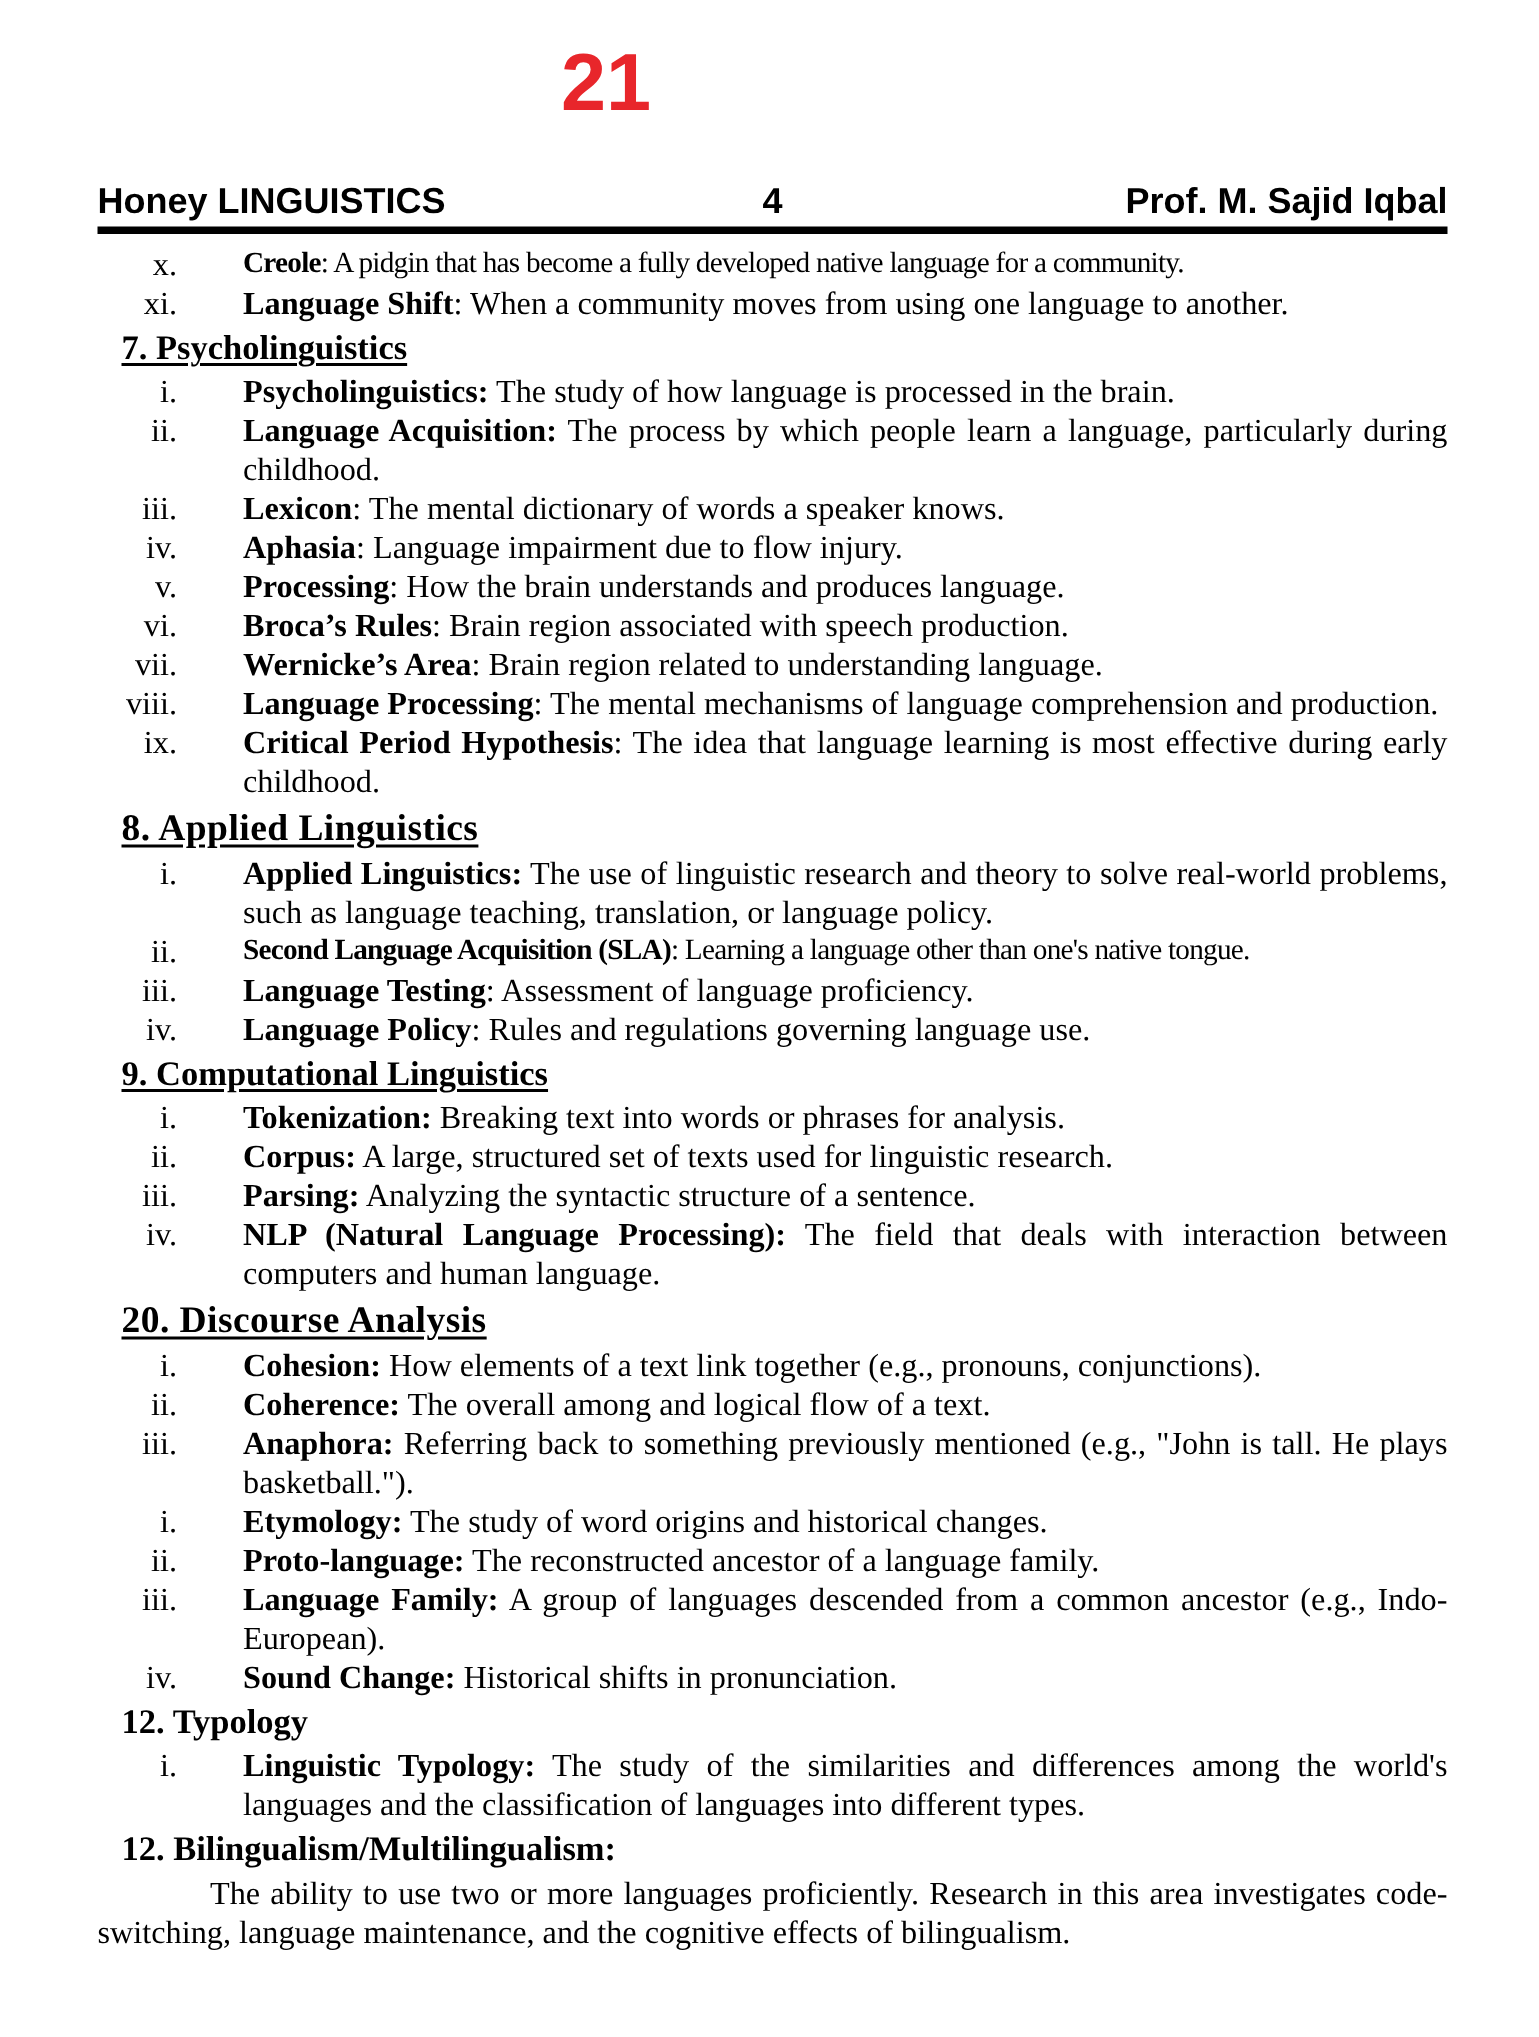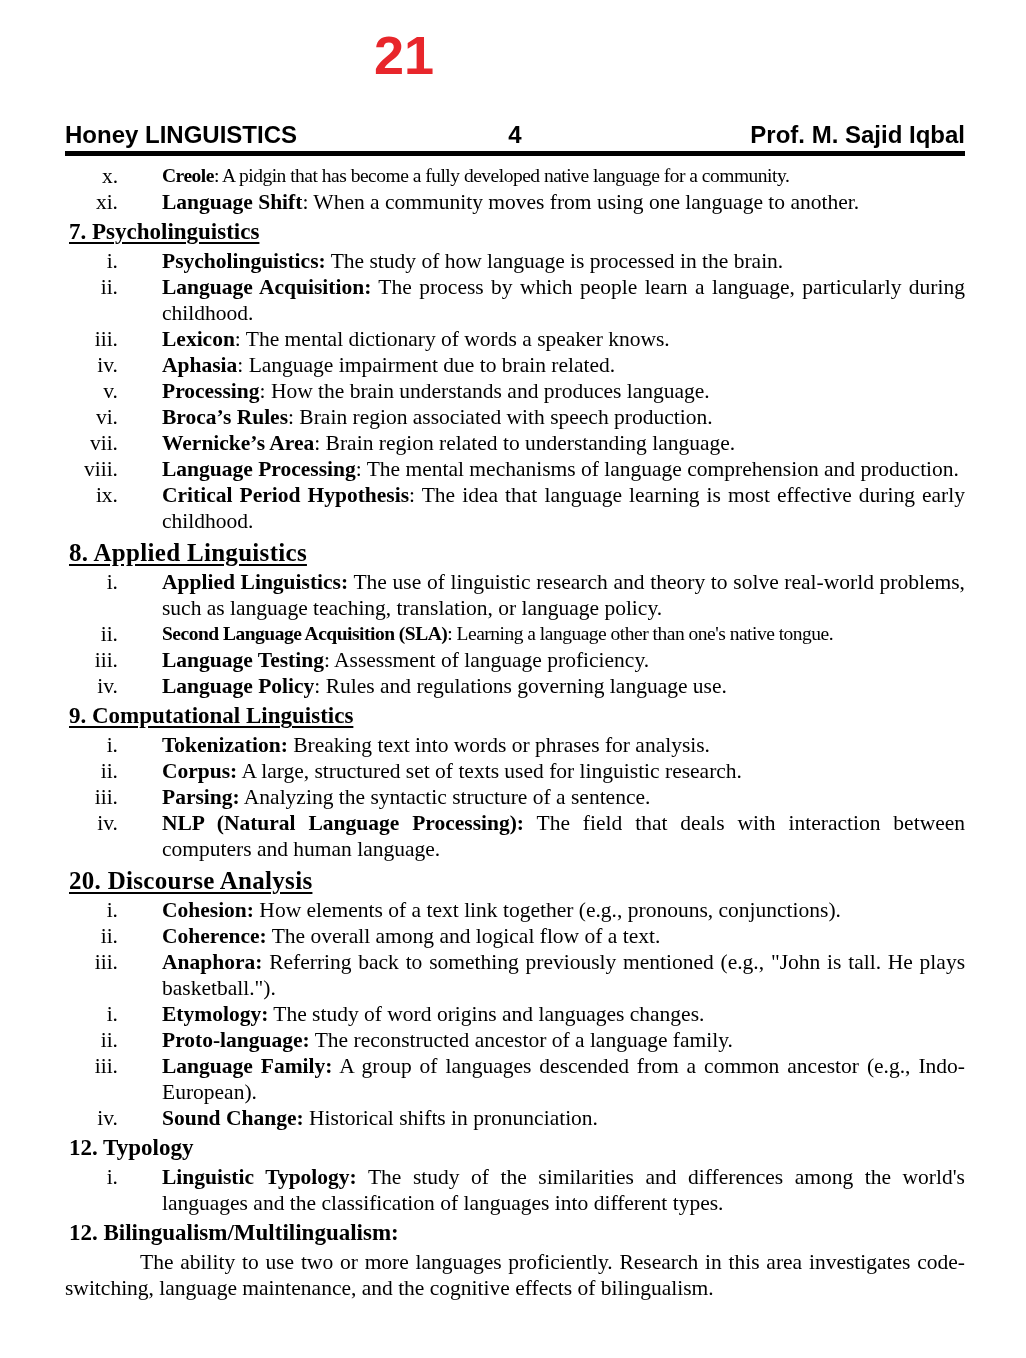--- a/index.html
+++ b/index.html
@@ -42,21 +42,21 @@
   .header-row .h-left  { flex: 1; text-align: left; margin-top: 48px; }
   .header-row .h-mid   { flex: 0 0 auto; text-align: center; }
   .header-row .h-right { flex: 1; text-align: right; }
   .doc-body {
     margin-top: 7px;
     font-size: 21.5px;
     line-height: 26px;
   }
   .section { margin: 0; }
   h2.heading {
-    margin: 3px 0 1px 4px;
+    margin: 3px 0 1px 16px;
     font-size: 23px;
     line-height: 1.25;
     font-weight: bold;
     font-family: "Liberation Serif", serif;
   }
   h2.heading.large { font-size: 25px; letter-spacing: 0.3px; }
   h2.heading.underlined {
     text-decoration: underline;
     text-decoration-thickness: 2px;
     text-underline-offset: 3px;
@@ -117,21 +117,21 @@
         <div class="item">
           <span class="num">ii.</span>
           <div class="body"><b>Language Acquisition:</b><span> The process by which people learn a language, particularly during childhood.</span></div>
         </div>
         <div class="item">
           <span class="num">iii.</span>
           <div class="body"><b>Lexicon</b><span>: The mental dictionary of words a speaker knows.</span></div>
         </div>
         <div class="item">
           <span class="num">iv.</span>
-          <div class="body"><b>Aphasia</b><span>: Language impairment due to brain related.</span></div>
+          <div class="body"><b>Aphasia</b><span>: Language impairment due to flow injury.</span></div>
         </div>
         <div class="item">
           <span class="num">v.</span>
           <div class="body"><b>Processing</b><span>: How the brain understands and produces language.</span></div>
         </div>
         <div class="item">
           <span class="num">vi.</span>
           <div class="body"><b>Broca’s Rules</b><span>: Brain region associated with speech production.</span></div>
         </div>
         <div class="item">
@@ -196,21 +196,21 @@
           <div class="body"><b>Coherence:</b><span> The overall among and logical flow of a text.</span></div>
         </div>
         <div class="item">
           <span class="num">iii.</span>
           <div class="body"><b>Anaphora:</b><span> Referring back to something previously mentioned (e.g., "John is tall. He plays basketball.").</span></div>
         </div>
       </div>
       <div class="section">
         <div class="item">
           <span class="num">i.</span>
-          <div class="body"><b>Etymology:</b><span> The study of word origins and languages changes.</span></div>
+          <div class="body"><b>Etymology:</b><span> The study of word origins and historical changes.</span></div>
         </div>
         <div class="item">
           <span class="num">ii.</span>
           <div class="body"><b>Proto-language:</b><span> The reconstructed ancestor of a language family.</span></div>
         </div>
         <div class="item">
           <span class="num">iii.</span>
           <div class="body"><b>Language Family:</b><span> A group of languages descended from a common ancestor (e.g., Indo-European).</span></div>
         </div>
         <div class="item">

